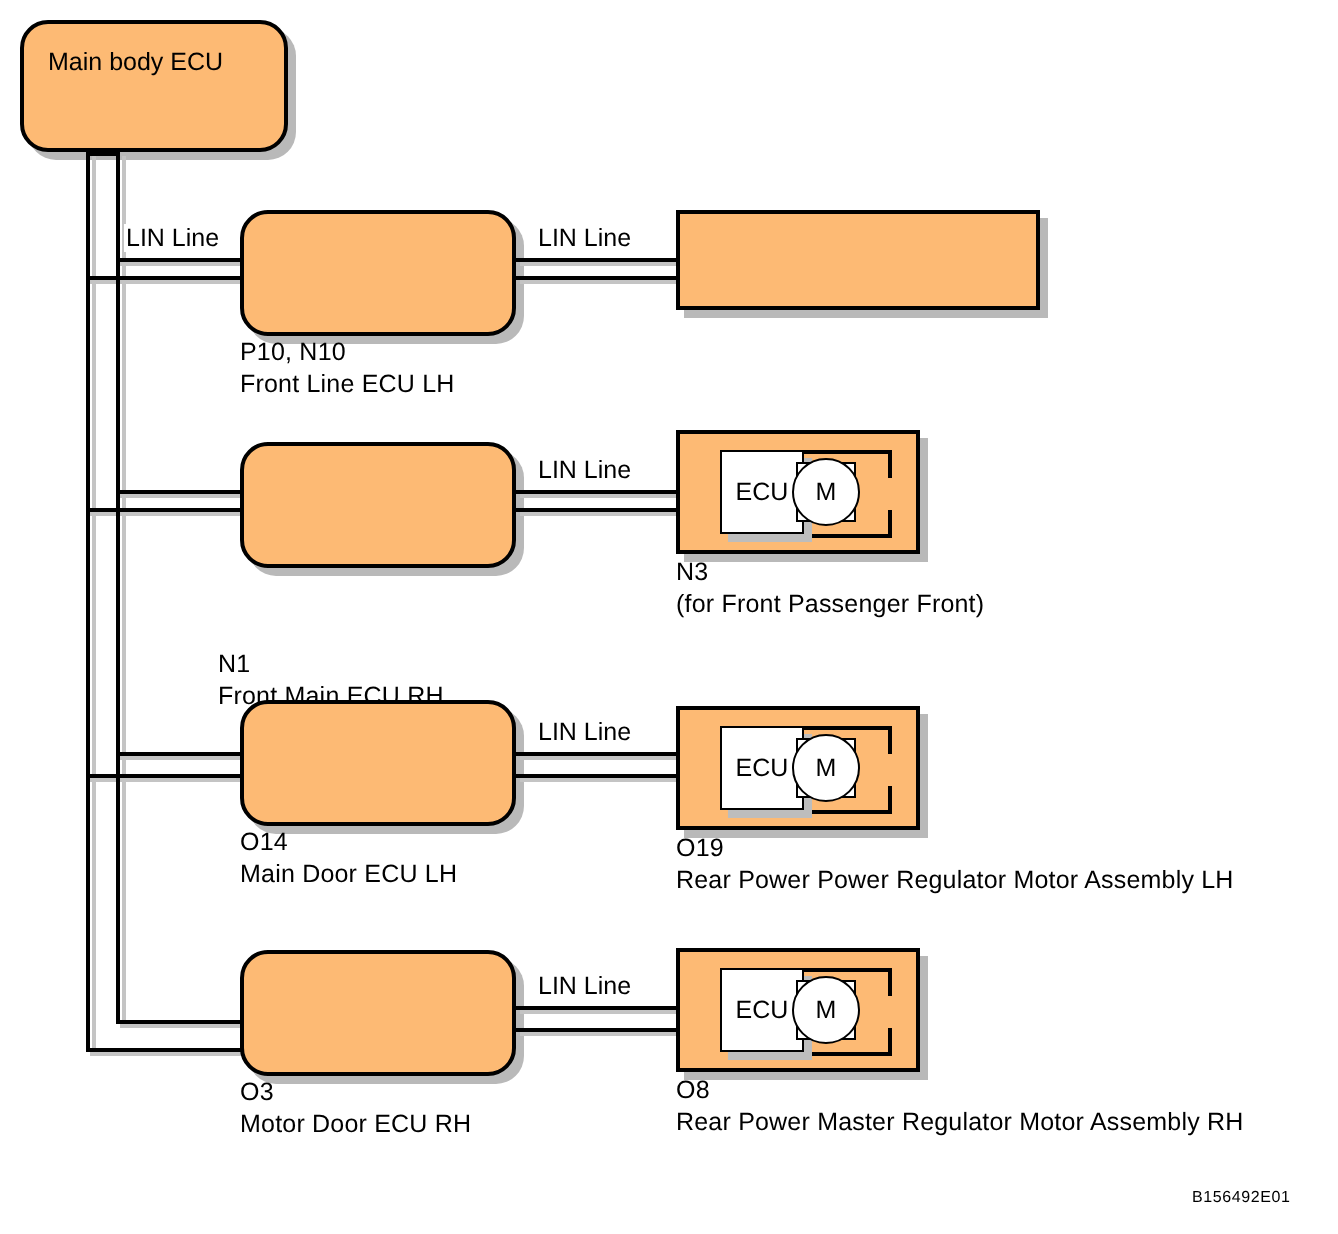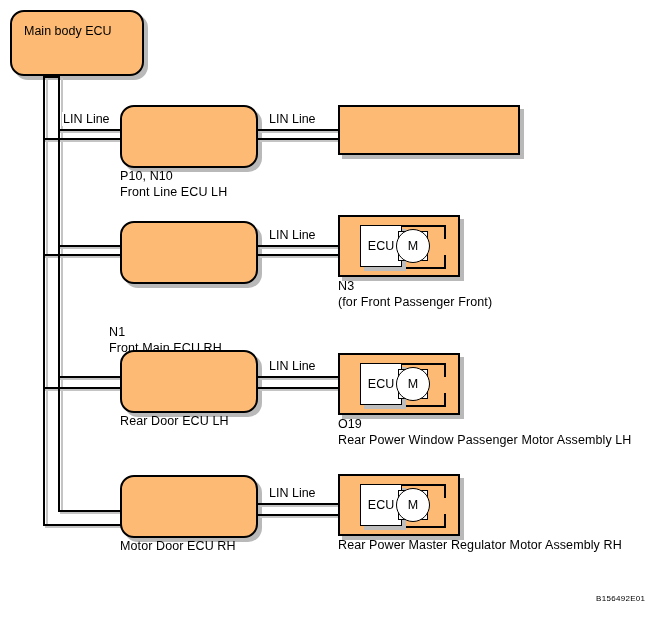--- a/index.html
+++ b/index.html
@@ -231,21 +231,22 @@
 
   <div class="hline-sh" style="left:60px; top:378px; width:63px;"></div>
   <div class="hline" style="left:58px; top:376px; width:64px;"></div>
 
   <div class="hline-sh" style="left:45px; top:389px; width:78px;"></div>
   <div class="hline" style="left:43px; top:387px; width:79px;"></div>
 
   <div class="node-shadow rounded" style="left:124px; top:354px; width:138px; height:63px;"></div>
   <div class="node rounded" style="left:120px; top:350px; width:138px; height:63px; z-index:6;"></div>
   <div class="caption" style="left:120px; top:414px;">
-    <span class="desc">Rear Door ECU LH</span>
+    <span class="code">O14</span>
+    <span class="desc">Main Door ECU LH</span>
   </div>
 
   <div class="hline-sh" style="left:260px; top:378px; width:80px;"></div>
   <div class="hline" style="left:258px; top:376px; width:82px;"></div>
   <div class="hline-sh" style="left:260px; top:389px; width:80px;"></div>
   <div class="hline" style="left:258px; top:387px; width:82px;"></div>
 
   <div class="lin-label" style="left:268px; top:359px;">LIN Line</div>
 
   <div class="node-shadow" style="left:342px; top:357px; width:122px; height:62px;"></div>
@@ -260,32 +261,33 @@
         <span>ECU</span>
       </div>
 
     <div class="motor-sq" style="left:58px; top:14px; width:30px; height:30px;"></div>
     <div class="motor-circ" style="left:56px; top:12px; width:34px; height:34px;">
         <span>M</span>
       </div>
   </div>
   <div class="caption" style="left:338px; top:417px;">
     <span class="code">O19</span>
-    <span class="desc">Rear Power Window Passenger Motor Assembly LH</span>
+    <span class="desc">Rear Power Power Regulator Motor Assembly LH</span>
   </div>
 
   <div class="hline-sh" style="left:60px; top:512px; width:63px;"></div>
   <div class="hline" style="left:58px; top:510px; width:64px;"></div>
 
   <div class="hline-sh" style="left:45px; top:526px; width:78px;"></div>
   <div class="hline" style="left:43px; top:524px; width:79px;"></div>
 
   <div class="node-shadow rounded" style="left:124px; top:479px; width:138px; height:63px;"></div>
   <div class="node rounded" style="left:120px; top:475px; width:138px; height:63px; z-index:6;"></div>
   <div class="caption" style="left:120px; top:539px;">
+    <span class="code">O3</span>
     <span class="desc">Motor Door ECU RH</span>
   </div>
 
   <div class="hline-sh" style="left:260px; top:505px; width:80px;"></div>
   <div class="hline" style="left:258px; top:503px; width:82px;"></div>
   <div class="hline-sh" style="left:260px; top:516px; width:80px;"></div>
   <div class="hline" style="left:258px; top:514px; width:82px;"></div>
 
   <div class="lin-label" style="left:268px; top:486px;">LIN Line</div>
 
@@ -300,18 +302,19 @@
     <div class="ecu-box" style="left:20px; top:8px; width:42px; height:42px;">
         <span>ECU</span>
       </div>
 
     <div class="motor-sq" style="left:58px; top:14px; width:30px; height:30px;"></div>
     <div class="motor-circ" style="left:56px; top:12px; width:34px; height:34px;">
         <span>M</span>
       </div>
   </div>
   <div class="caption" style="left:338px; top:538px;">
+    <span class="code">O8</span>
     <span class="desc">Rear Power Master Regulator Motor Assembly RH</span>
   </div>
 
   <div class="figure-id" style="left:596px; top:594px;">B156492E01</div>
 
 </div>
 
 </body></html>

